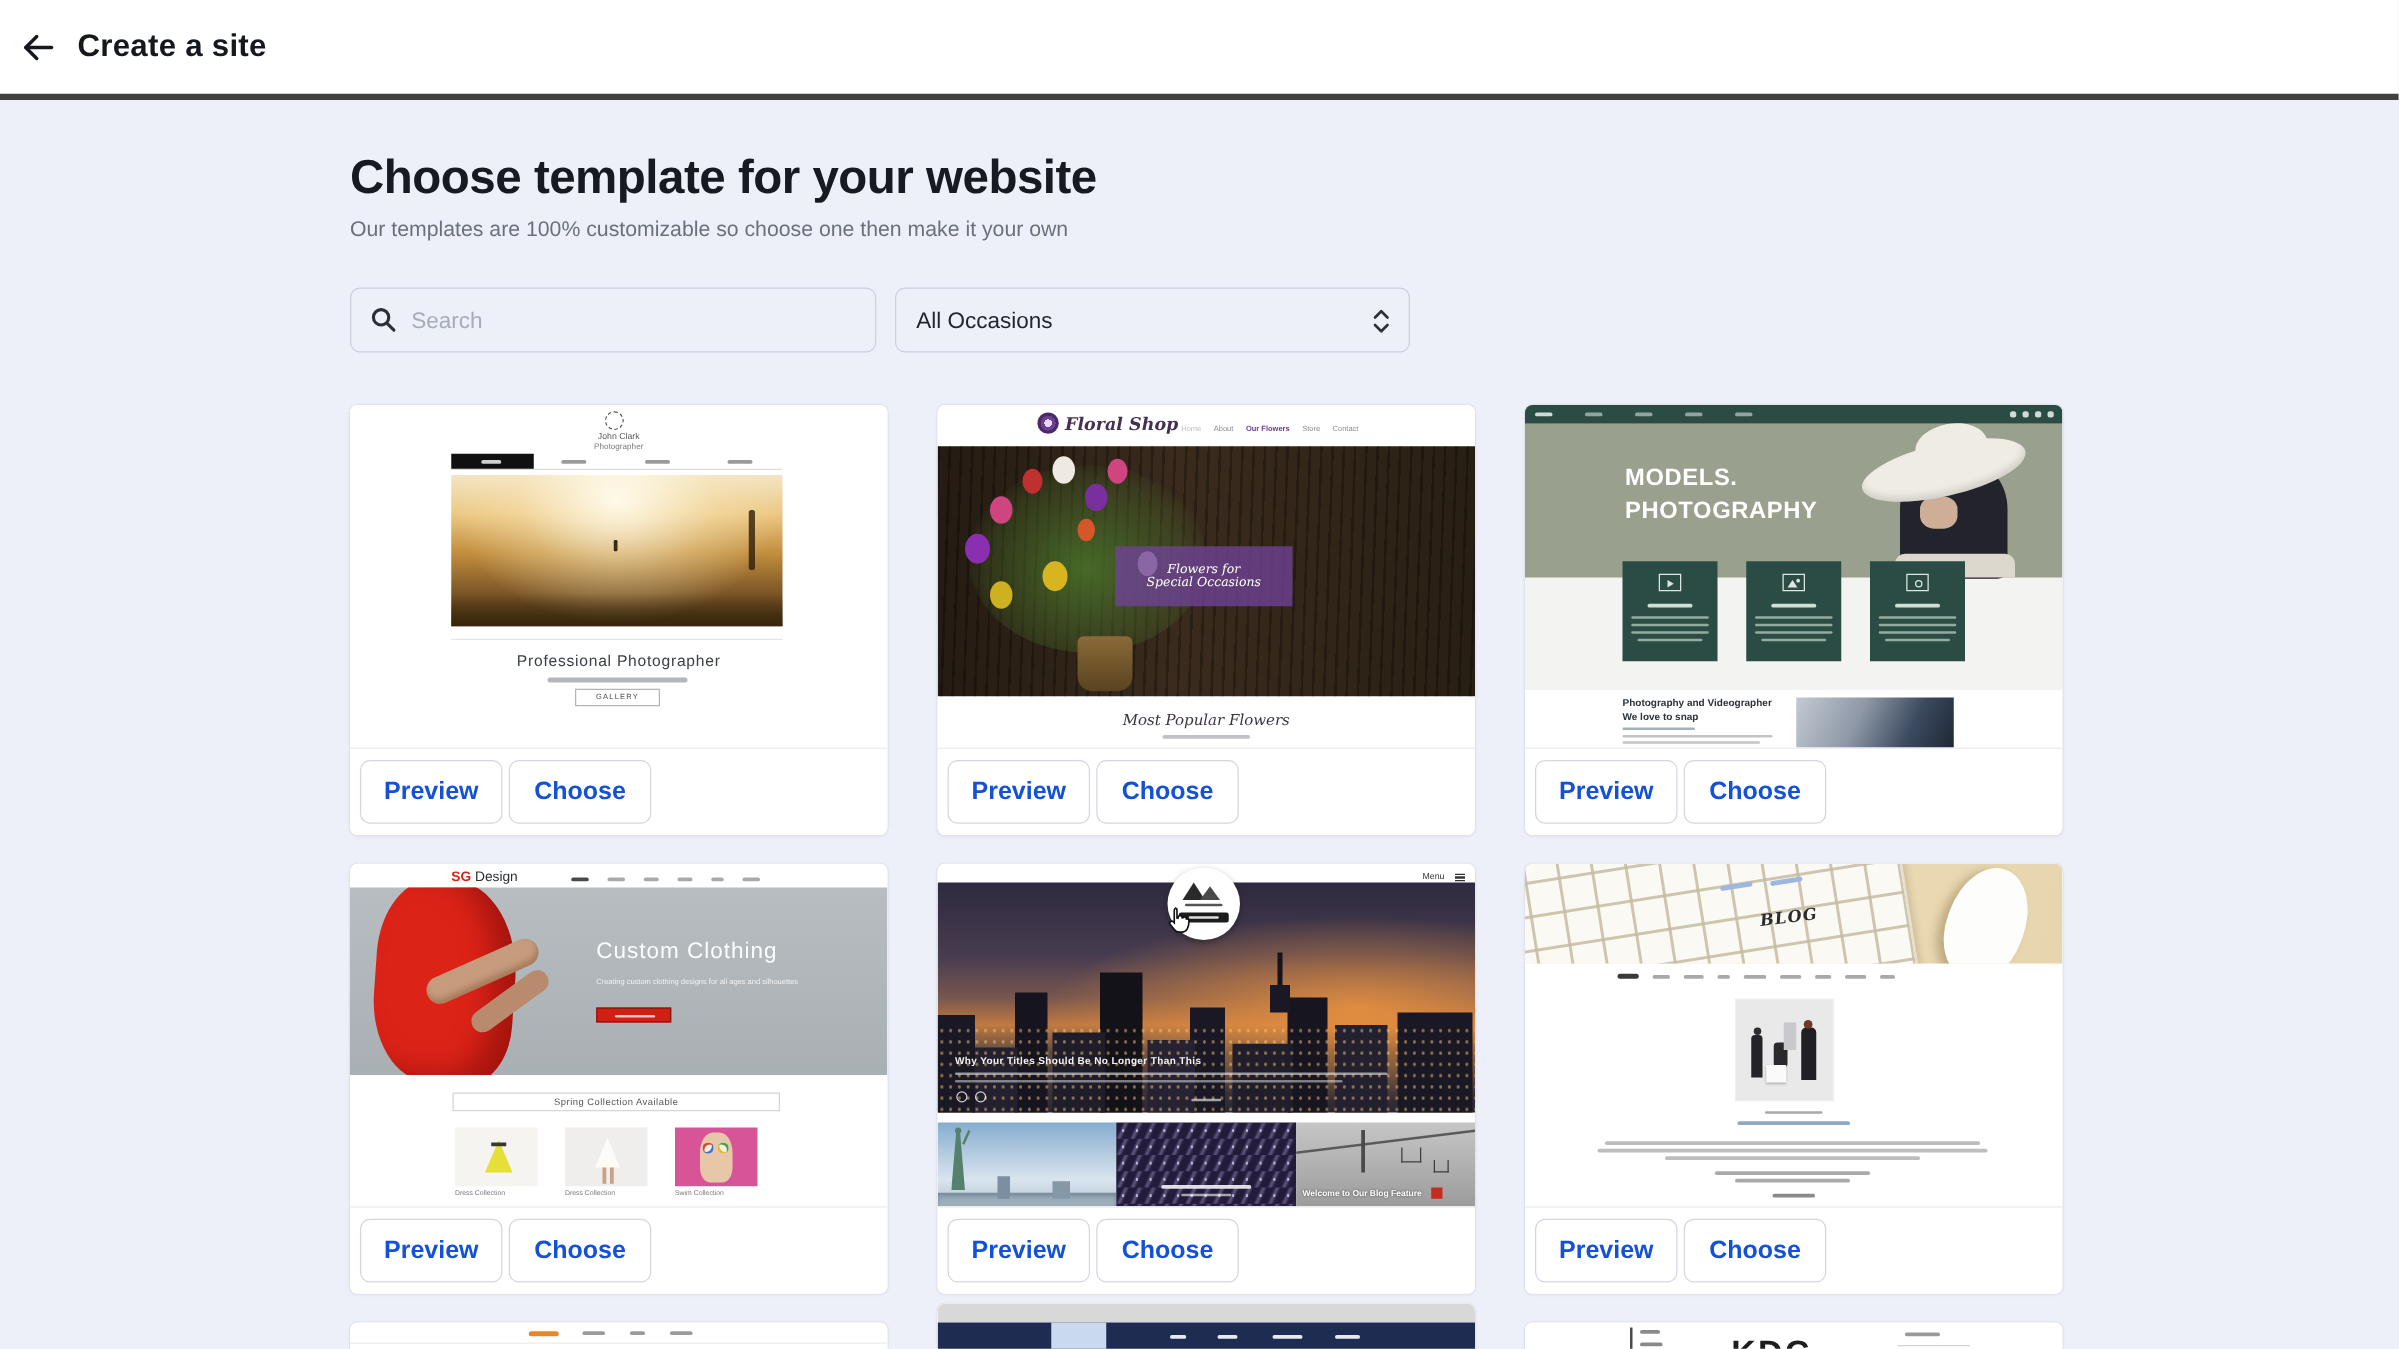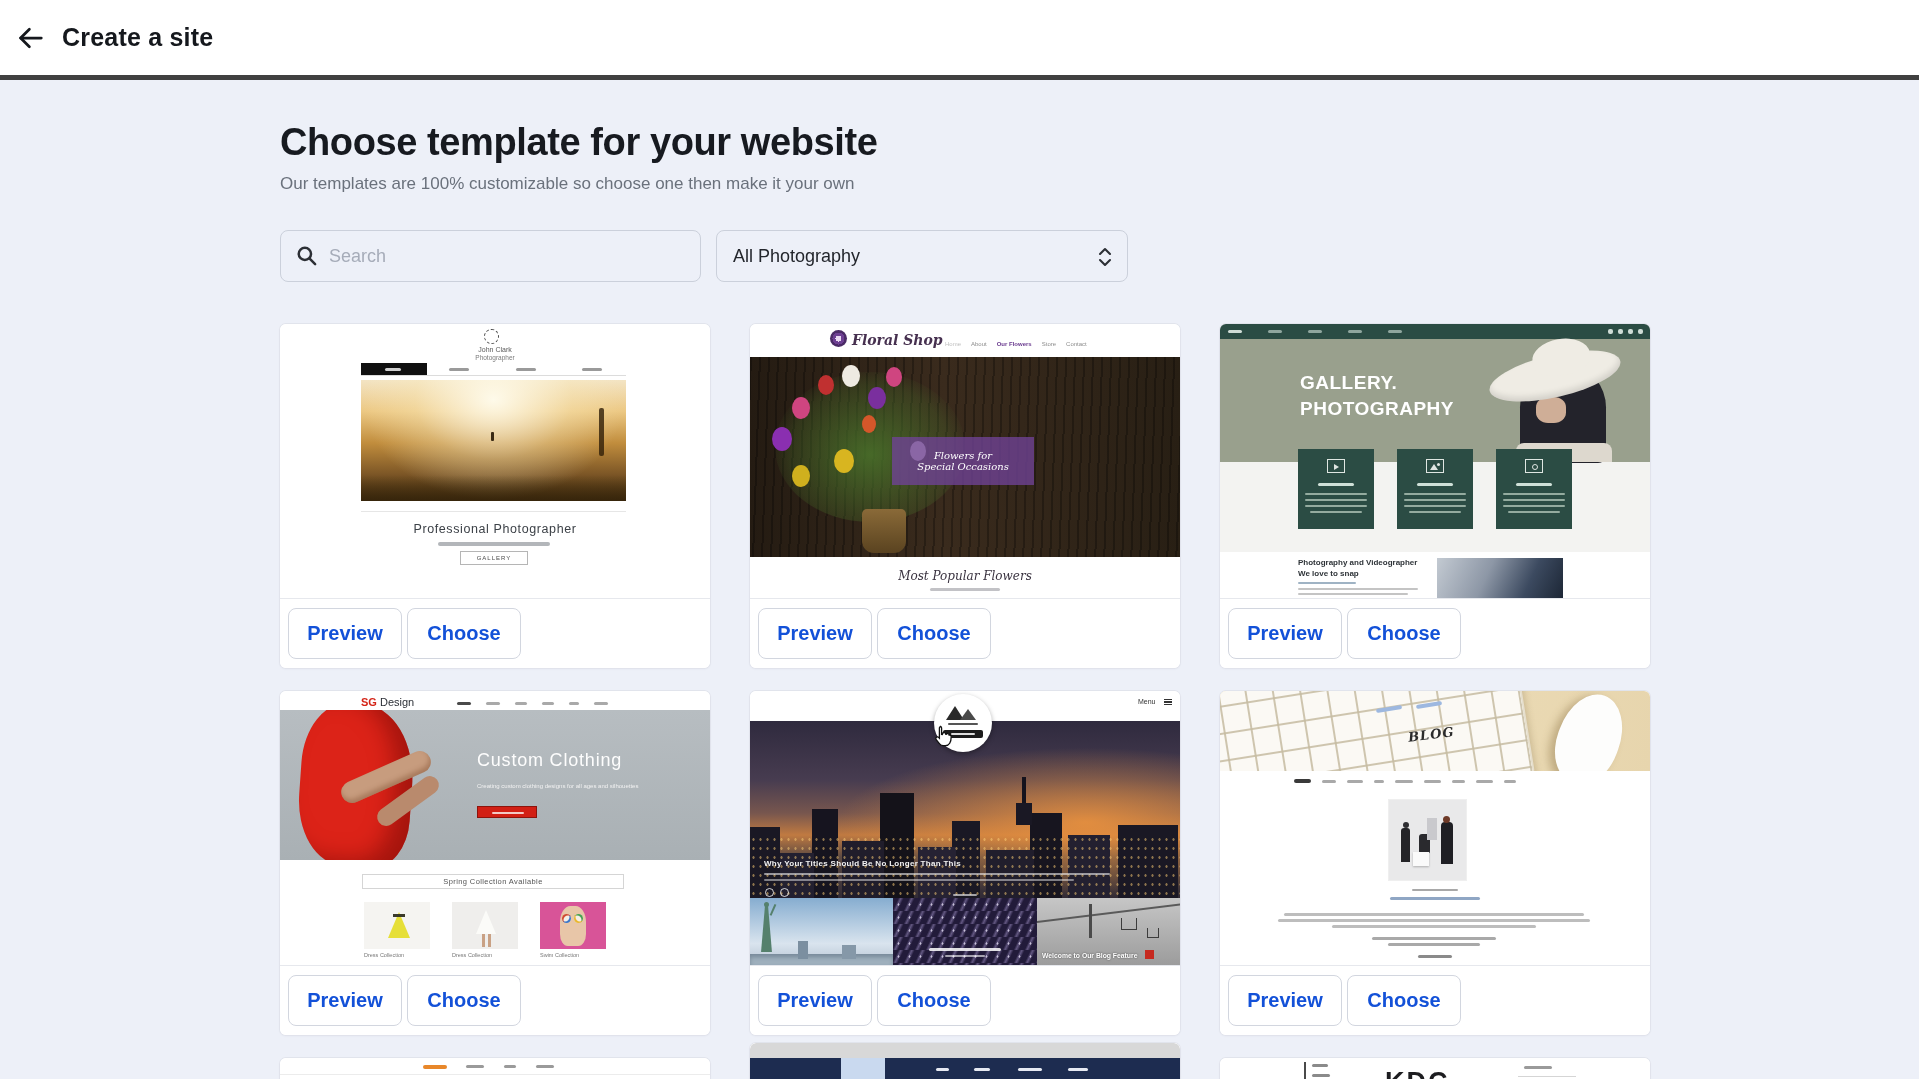--- a/index.html
+++ b/index.html
@@ -89,21 +89,21 @@
     <div class="searchbox">
       <span class="sicon">
         <svg width="23" height="23" viewBox="0 0 24 24" fill="none" stroke="#2c2f35" stroke-width="2.6" stroke-linecap="round">
             <circle cx="10.3" cy="10.3" r="6.4"></circle>
             <line x1="15.3" y1="15.3" x2="21" y2="21"></line>
           </svg>
       </span>
       <input type="text" placeholder="Search" style="">
     </div>
     <div class="catdrop">
-      <span>All Photography</span>
+      <span>All Occasions</span>
       <svg width="16" height="22" viewBox="0 0 16 22" fill="none" stroke="#2c2f35" stroke-width="2.1" stroke-linecap="round" stroke-linejoin="round">
           <polyline points="3,8 8,3 13,8"></polyline>
           <polyline points="3,14 8,19 13,14"></polyline>
         </svg>
     </div>
   </div>
 
   <div class="grid">
 
     <div class="card">
@@ -194,21 +194,21 @@
           <span class="bar" style="left:408px;top:5px;width:5px;height:5px;background:#cfdcd6;"></span>
           <span class="bar" style="left:418px;top:5px;width:5px;height:5px;background:#cfdcd6;"></span>
         </div>
         <div class="a t3hero" style="left:0;top:15px;width:430px;height:123px;">
           <div class="a" style="left:300px;top:28px;width:86px;height:96px;background:#23232b;border-radius:42% 42% 8px 8px;"></div>
           <div class="a" style="left:316px;top:58px;width:30px;height:26px;background:#cfae97;border-radius:40%;"></div>
           <div class="a" style="left:296px;top:104px;width:96px;height:19px;background:#ddd8ce;border-radius:8px 8px 0 0;"></div>
           <div class="a" style="left:268px;top:16px;width:134px;height:42px;background:#efece4;border-radius:50%;transform:rotate(-13deg);box-shadow:inset 0 -4px 6px rgba(0,0,0,.12);"></div>
           <div class="a" style="left:312px;top:0px;width:58px;height:36px;background:#efece4;border-radius:50% 50% 42% 42%;transform:rotate(-10deg);"></div>
           <div class="a" style="left:80px;top:31px;font-size:19px;font-weight:700;color:#fff;letter-spacing:.5px;line-height:26px;">
-            <div>GALLERY.</div>
+            <div>MODELS.</div>
             <div>PHOTOGRAPHY</div>
           </div>
         </div>
         <div class="gcard" style="left:78px;top:125px;">
           <div class="a" style="left:29px;top:10px;width:18px;height:14px;border:1.2px solid #dfe6e2;">
               <div class="a" style="left:6px;top:3.5px;width:0;height:0;border-left:5px solid #dfe6e2;border-top:3px solid transparent;border-bottom:3px solid transparent;"></div>
             </div>
           <span class="bar" style="left:20px;top:34px;width:36px;height:3px;background:#cfe0d8;"></span>
           <span class="bar" style="left:7px;top:44px;width:62px;height:2.2px;background:#94ab9f;"></span>
           <span class="bar" style="left:7px;top:50px;width:62px;height:2.2px;background:#94ab9f;"></span>
@@ -300,21 +300,21 @@
         <button class="act">Choose</button>
       </div>
     </div>
 
     <div class="card">
       <div class="thumb">
         <div class="a" style="left:388px;top:7px;font-size:7px;color:#333;">Menu</div>
         <div class="a" style="left:414px;top:8px;width:8px;height:6px;border-top:1.4px solid #333;border-bottom:1.4px solid #333;">
             <div style="margin-top:1.4px;height:1.4px;background:#333;"></div>
           </div>
-        <div class="a t5hero" style="left:0;top:30px;width:430px;height:184px;">
+        <div class="a t5hero" style="left:0;top:15px;width:430px;height:184px;">
           <div class="city"></div>
           <div class="win"></div>
           <div class="a" style="left:272px;bottom:98px;width:4px;height:30px;background:#15131d;"></div>
           <div class="a" style="left:266px;bottom:80px;width:16px;height:22px;background:#1a1824;"></div>
           <div class="a" style="left:14px;top:138px;font-size:8px;color:#f3f3f3;font-weight:700;letter-spacing:.3px;">Why Your Titles Should Be No Longer Than This</div>
           <span class="bar" style="left:14px;top:152px;width:346px;height:2.4px;background:rgba(255,255,255,.55);"></span>
           <span class="bar" style="left:14px;top:158px;width:310px;height:2.4px;background:rgba(255,255,255,.45);"></span>
           <div class="a" style="left:15px;top:167px;width:9px;height:9px;border:1px solid rgba(255,255,255,.8);border-radius:50%;"></div>
           <div class="a" style="left:30px;top:167px;width:9px;height:9px;border:1px solid rgba(255,255,255,.8);border-radius:50%;"></div>
           <span class="bar" style="left:203px;top:173px;width:24px;height:2.4px;background:rgba(255,255,255,.6);"></span>

